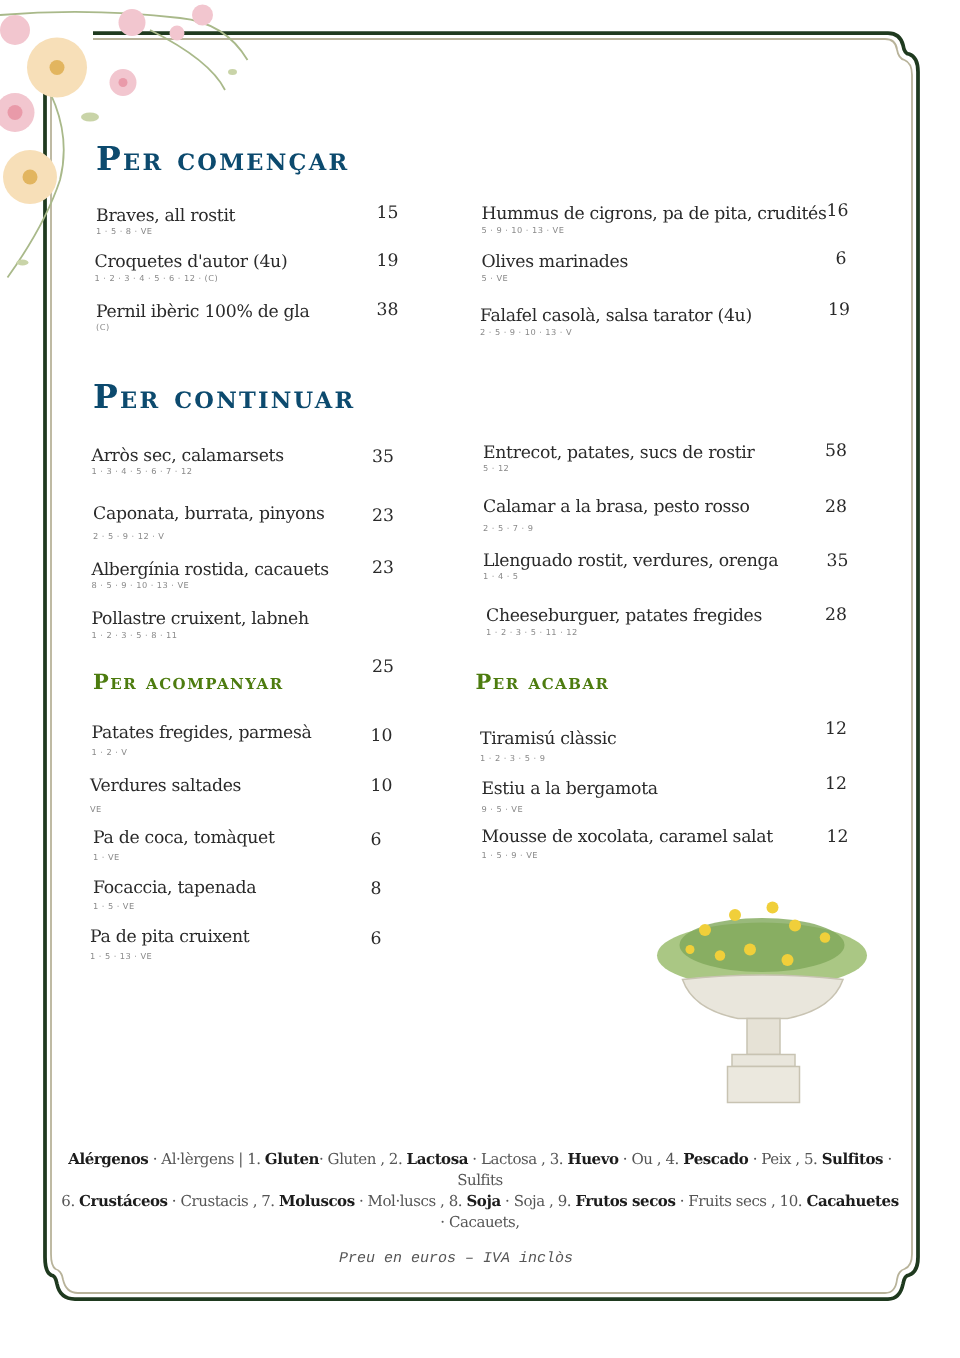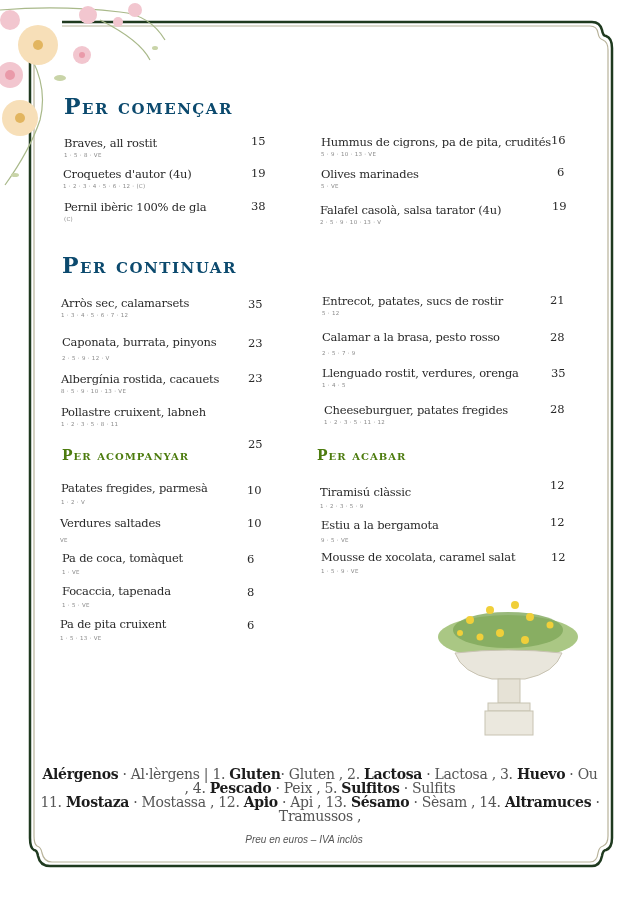--- a/index.html
+++ b/index.html
@@ -14,25 +14,25 @@
     .h2 { position:absolute; color:#4d7c0f; font-family:"DejaVu Serif", serif; font-weight:bold;
           font-variant:small-caps; letter-spacing:1px; font-size:14px; line-height:16px; white-space:nowrap; }
 
     .item { position:absolute; }
     .item .name { position:absolute; left:0; top:0; font-size:11.5px; line-height:14px; white-space:nowrap; color:#2a2a2a;
                   font-family:"DejaVu Serif", serif; letter-spacing:-0.2px; }
     .item .alg { position:absolute; left:0; top:16px; font-size:5.5px; line-height:7px; color:#8a8a8a; white-space:nowrap;
                  font-family:"DejaVu Sans", sans-serif; letter-spacing:0.3px; }
     .price { position:absolute; font-size:11.5px; line-height:14px; color:#2a2a2a; font-family:"DejaVu Serif", serif; }
 
-    .legend { position:absolute; left:40px; top:767px; width:560px; text-align:center; font-size:14px; line-height:14px;
+    .legend { position:absolute; left:40px; top:767px; width:560px; text-align:center; font-size:10px; line-height:14px;
               color:#555; font-family:"DejaVu Serif", serif; letter-spacing:-0.3px; }
     .legend b { color:#1c1c1c; }
     .footnote { position:absolute; left:0; width:608px; top:834px; text-align:center; font-style:italic; font-size:10px;
-                color:#555; font-family:Liberation Sans, sans-serif; }
+                color:#555; font-family:Liberation Mono, monospace; }
   </style>
 </head>
 <body>
 
 <svg class="frame" viewBox="0 0 640 905">
   <path d="M62 22 H592 Q600 22 602 30 Q603 36 606 36 Q612 38 612 48 V838 Q612 848 606 850 Q603 850 602 856 Q600 866 592 866 H50 Q40 866 38 856 Q37 850 34 850 Q30 848 30 838 V40" fill="none" stroke="#1f3a1f" stroke-width="2.5"></path>
   <path d="M62 26 H590 Q597 26 598 33 Q599 39 603 40 Q608 42 608 50 V836 Q608 844 603 846 Q599 847 598 853 Q597 862 590 862 H52 Q44 862 42 853 Q41 847 37 846 Q34 844 34 836 V40" fill="none" stroke="#b8b39a" stroke-width="1.2"></path>
 </svg>
 
 <svg class="floral" viewBox="0 0 175 200">
@@ -149,21 +149,21 @@
 <div class="item" style="left:61px;top:405px;">
   <div class="name">Pollastre cruixent, labneh</div>
   <div class="alg">1 · 2 · 3 · 5 · 8 · 11</div>
 </div>
 <div class="price" style="left:248px;top:406px;margin-top:31px;">25</div>
 
 <div class="item" style="left:322px;top:294px;">
   <div class="name">Entrecot, patates, sucs de rostir</div>
   <div class="alg">5 · 12</div>
 </div>
-<div class="price" style="left:550px;top:293px;">21</div>
+<div class="price" style="left:550px;top:293px;">58</div>
 
 <div class="item" style="left:322px;top:330px;">
   <div class="name">Calamar a la brasa, pesto rosso</div>
   <div class="alg" style="top:20px;">2 · 5 · 7 · 9</div>
 </div>
 <div class="price" style="left:550px;top:330px;">28</div>
 
 <div class="item" style="left:322px;top:366px;">
   <div class="name">Llenguado rostit, verdures, orenga</div>
   <div class="alg">1 · 4 · 5</div>
@@ -224,16 +224,16 @@
 <div class="price" style="left:550px;top:515px;">12</div>
 
 <div class="item" style="left:321px;top:550px;">
   <div class="name">Mousse de xocolata, caramel salat</div>
   <div class="alg" style="top:18px;">1 · 5 · 9 · VE</div>
 </div>
 <div class="price" style="left:551px;top:550px;">12</div>
 
 <div class="legend">
   <div><b>Alérgenos</b> · Al·lèrgens | 1. <b>Gluten</b>· Gluten , 2. <b>Lactosa</b> · Lactosa , 3. <b>Huevo</b> · Ou , 4. <b>Pescado</b> · Peix , 5. <b>Sulfitos</b> · Sulfits</div>
-  <div>11. <b>Mostaza</b> · Mostassa , 12. <b>Apio</b> · Api , 13. <b>Sésamo</b> · Sèsam , 14. <b>Altramuces</b> · Tramussos ,</div>
+  <div>6. <b>Crustáceos</b> · Crustacis , 7. <b>Moluscos</b> · Mol·luscs , 8. <b>Soja</b> · Soja , 9. <b>Frutos secos</b> · Fruits secs , 10. <b>Cacahuetes</b> · Cacauets,</div>
 </div>
 
 <div class="footnote">Preu en euros – IVA inclòs</div>
 
 </body></html>

